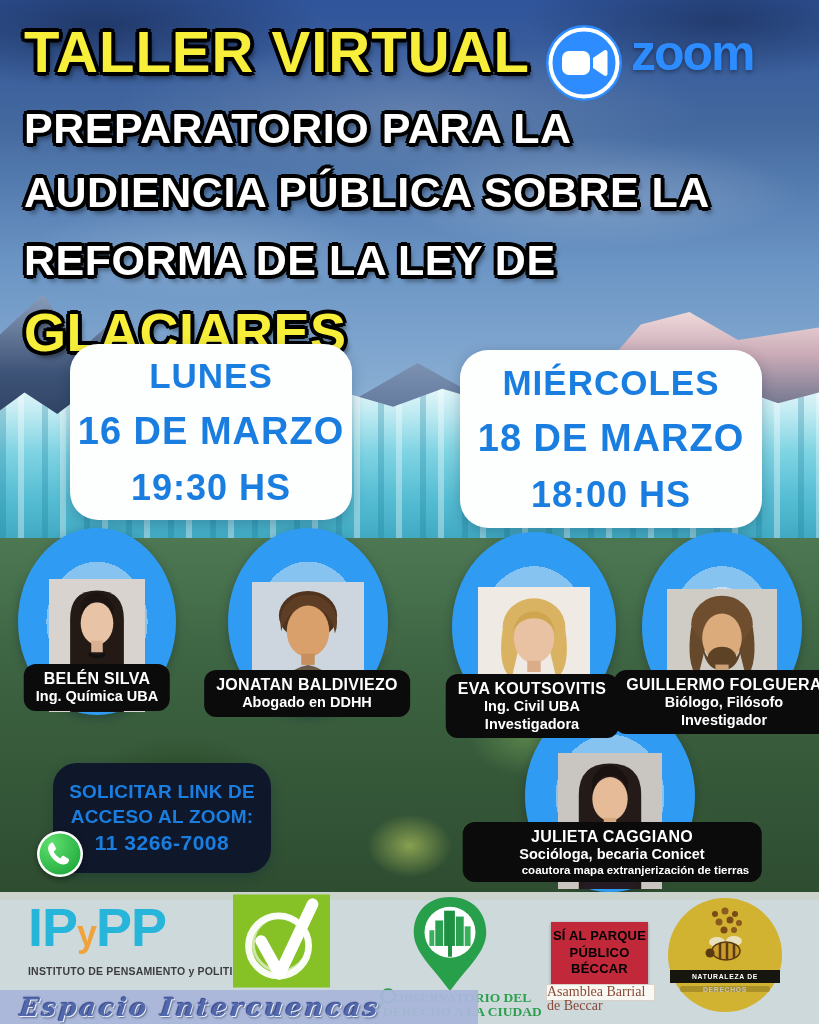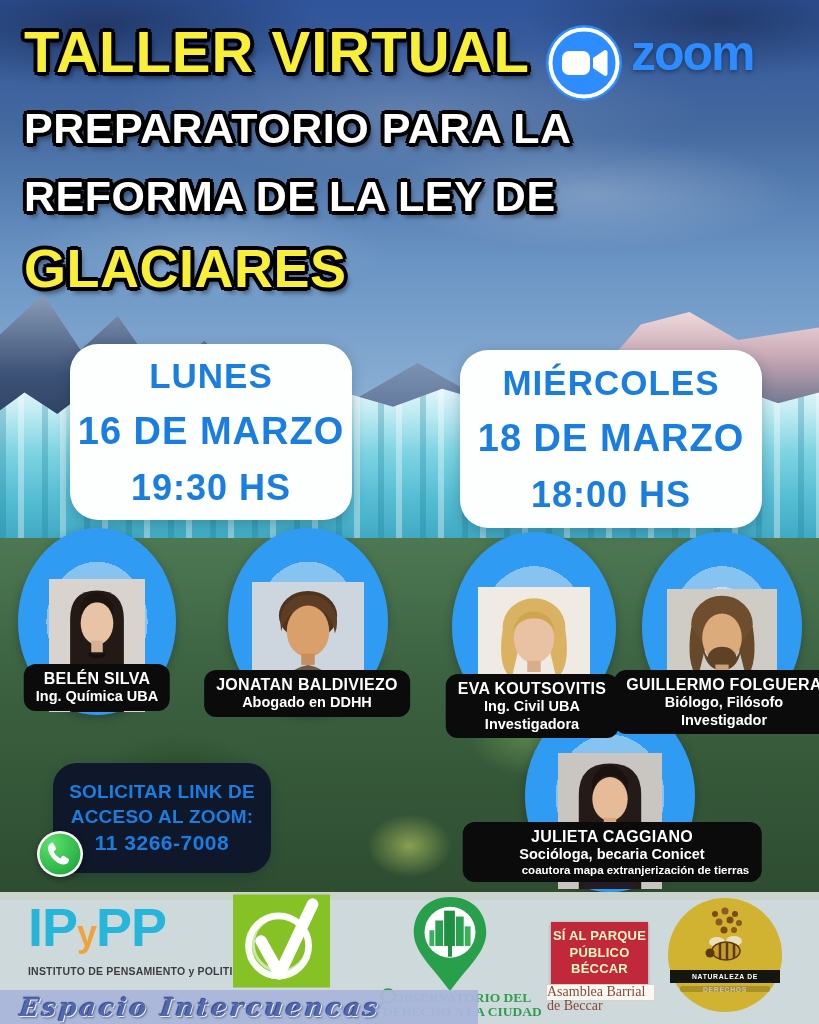--- a/index.html
+++ b/index.html
@@ -95,21 +95,21 @@
   .ipypp-word{font-weight:bold;font-size:54px;line-height:58px;letter-spacing:-1px;}
   .ipypp-c{color:#27b6da;}
   .ipypp-o{color:#f0a23c;font-size:36px;}
   .ipypp-sub{font-size:10.5px;color:#3c3c3c;font-weight:bold;letter-spacing:.2px;margin-top:2px;}
   .checklogo{position:absolute;left:233px;top:2px;}
   .obs{position:absolute;left:406px;top:3px;}
   .obs-text{position:absolute;left:383px;top:99px;font-family:"Liberation Serif",serif;
     font-weight:bold;color:#2e9e4f;font-size:13.5px;line-height:1.05;text-align:center;}
   .mag{position:absolute;left:-5px;top:-3px;}
   .parque-box{position:absolute;left:551px;top:30px;width:97px;height:62px;background:#c1293b;
-    color:#fef9c3;font-weight:bold;font-size:13px;line-height:1.3;text-align:center;
+    color:#000000;font-weight:bold;font-size:13px;line-height:1.3;text-align:center;
     display:flex;flex-direction:column;justify-content:center;letter-spacing:.2px;
     box-shadow:0 1px 3px rgba(0,0,0,.3);}
   .parque-sub{position:absolute;left:546px;top:92px;width:107px;height:15px;background:#faf8f2;
     border:1px solid #d8d2c8;color:#8a4a38;font-family:"Liberation Serif",serif;font-size:14px;
     line-height:14px;text-align:left;}
   .nat{position:absolute;left:668px;top:6px;width:114px;height:114px;border-radius:50%;
     background:#d2b231;}
   .bee{position:absolute;left:22px;top:8px;}
   .nat-band{position:absolute;left:2px;top:72px;width:110px;height:13px;background:#16160e;
     color:#fff;font-size:6.8px;font-weight:bold;letter-spacing:.7px;line-height:13px;
@@ -131,20 +131,21 @@
   <div class="sky"></div>
   <div class="mtn-left"></div>
   <div class="mtn-mid"></div>
   <div class="mtn-right"></div>
   <div class="glacier"></div>
   <div class="forest"></div>
 
   <div class="header">
     <div class="title stroke">TALLER VIRTUAL</div>
     <div class="sub stroke">PREPARATORIO PARA LA</div>
+    <div class="sub stroke">AUDIENCIA PÚBLICA SOBRE LA</div>
     <div class="sub sub-last">
       <span class="stroke">REFORMA DE LA LEY DE</span>
       <span class="hl stroke">GLACIARES</span>
     </div>
   </div>
 
   <div class="zoomlogo">
     <svg width="78" height="78" viewBox="0 0 78 78">
       <circle cx="39" cy="39" r="38" fill="#2D8CFF"></circle>
       <circle cx="39" cy="39" r="33.5" fill="none" stroke="#ffffff" stroke-width="4"></circle>

